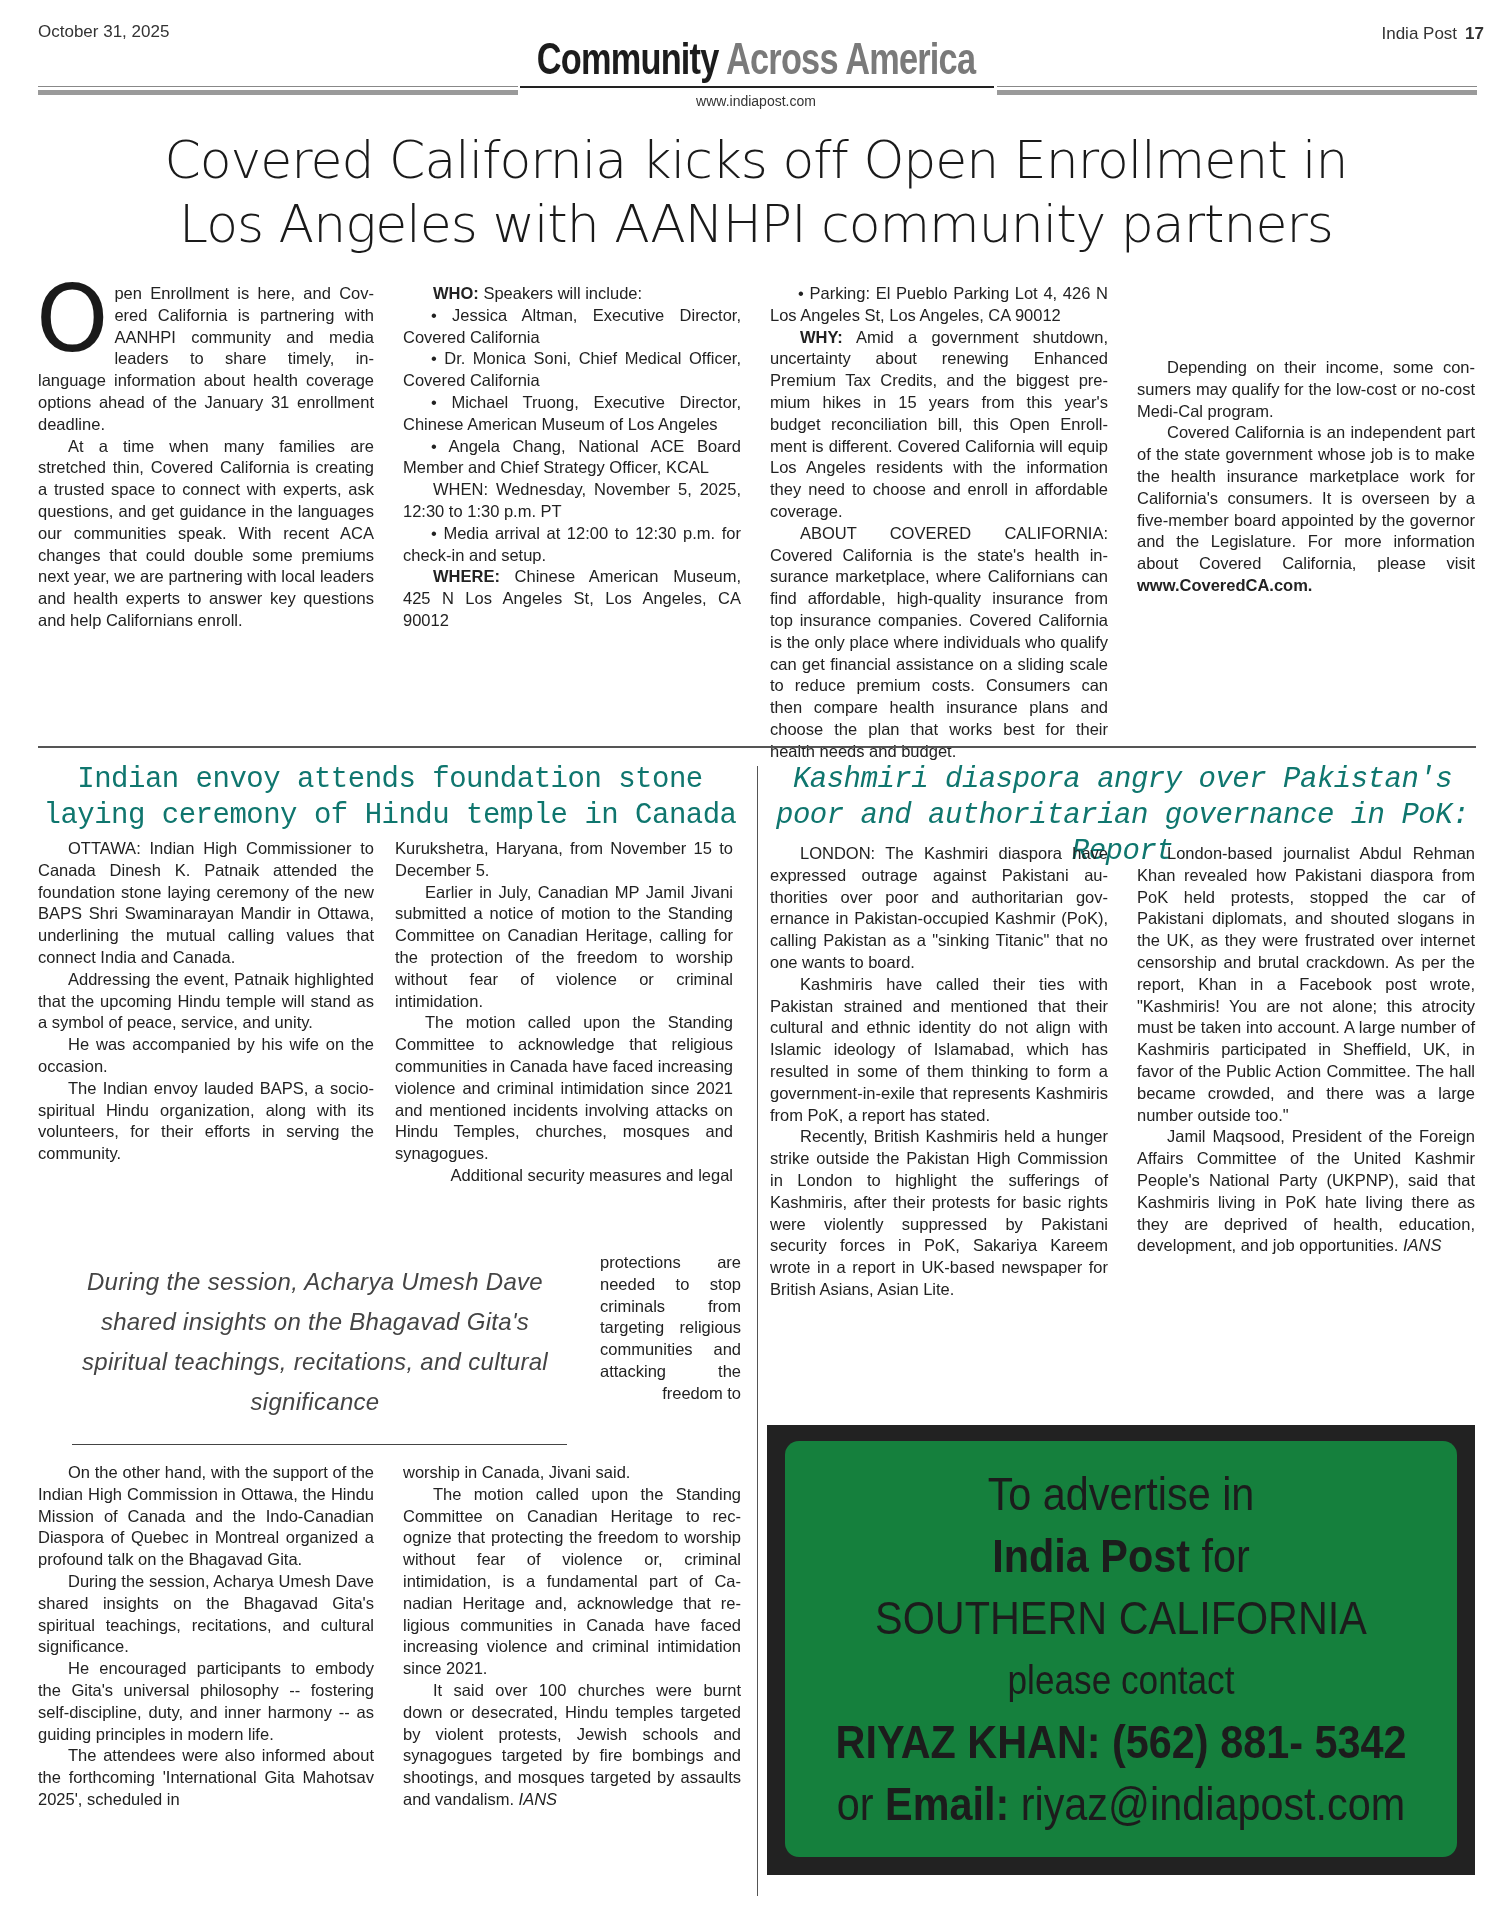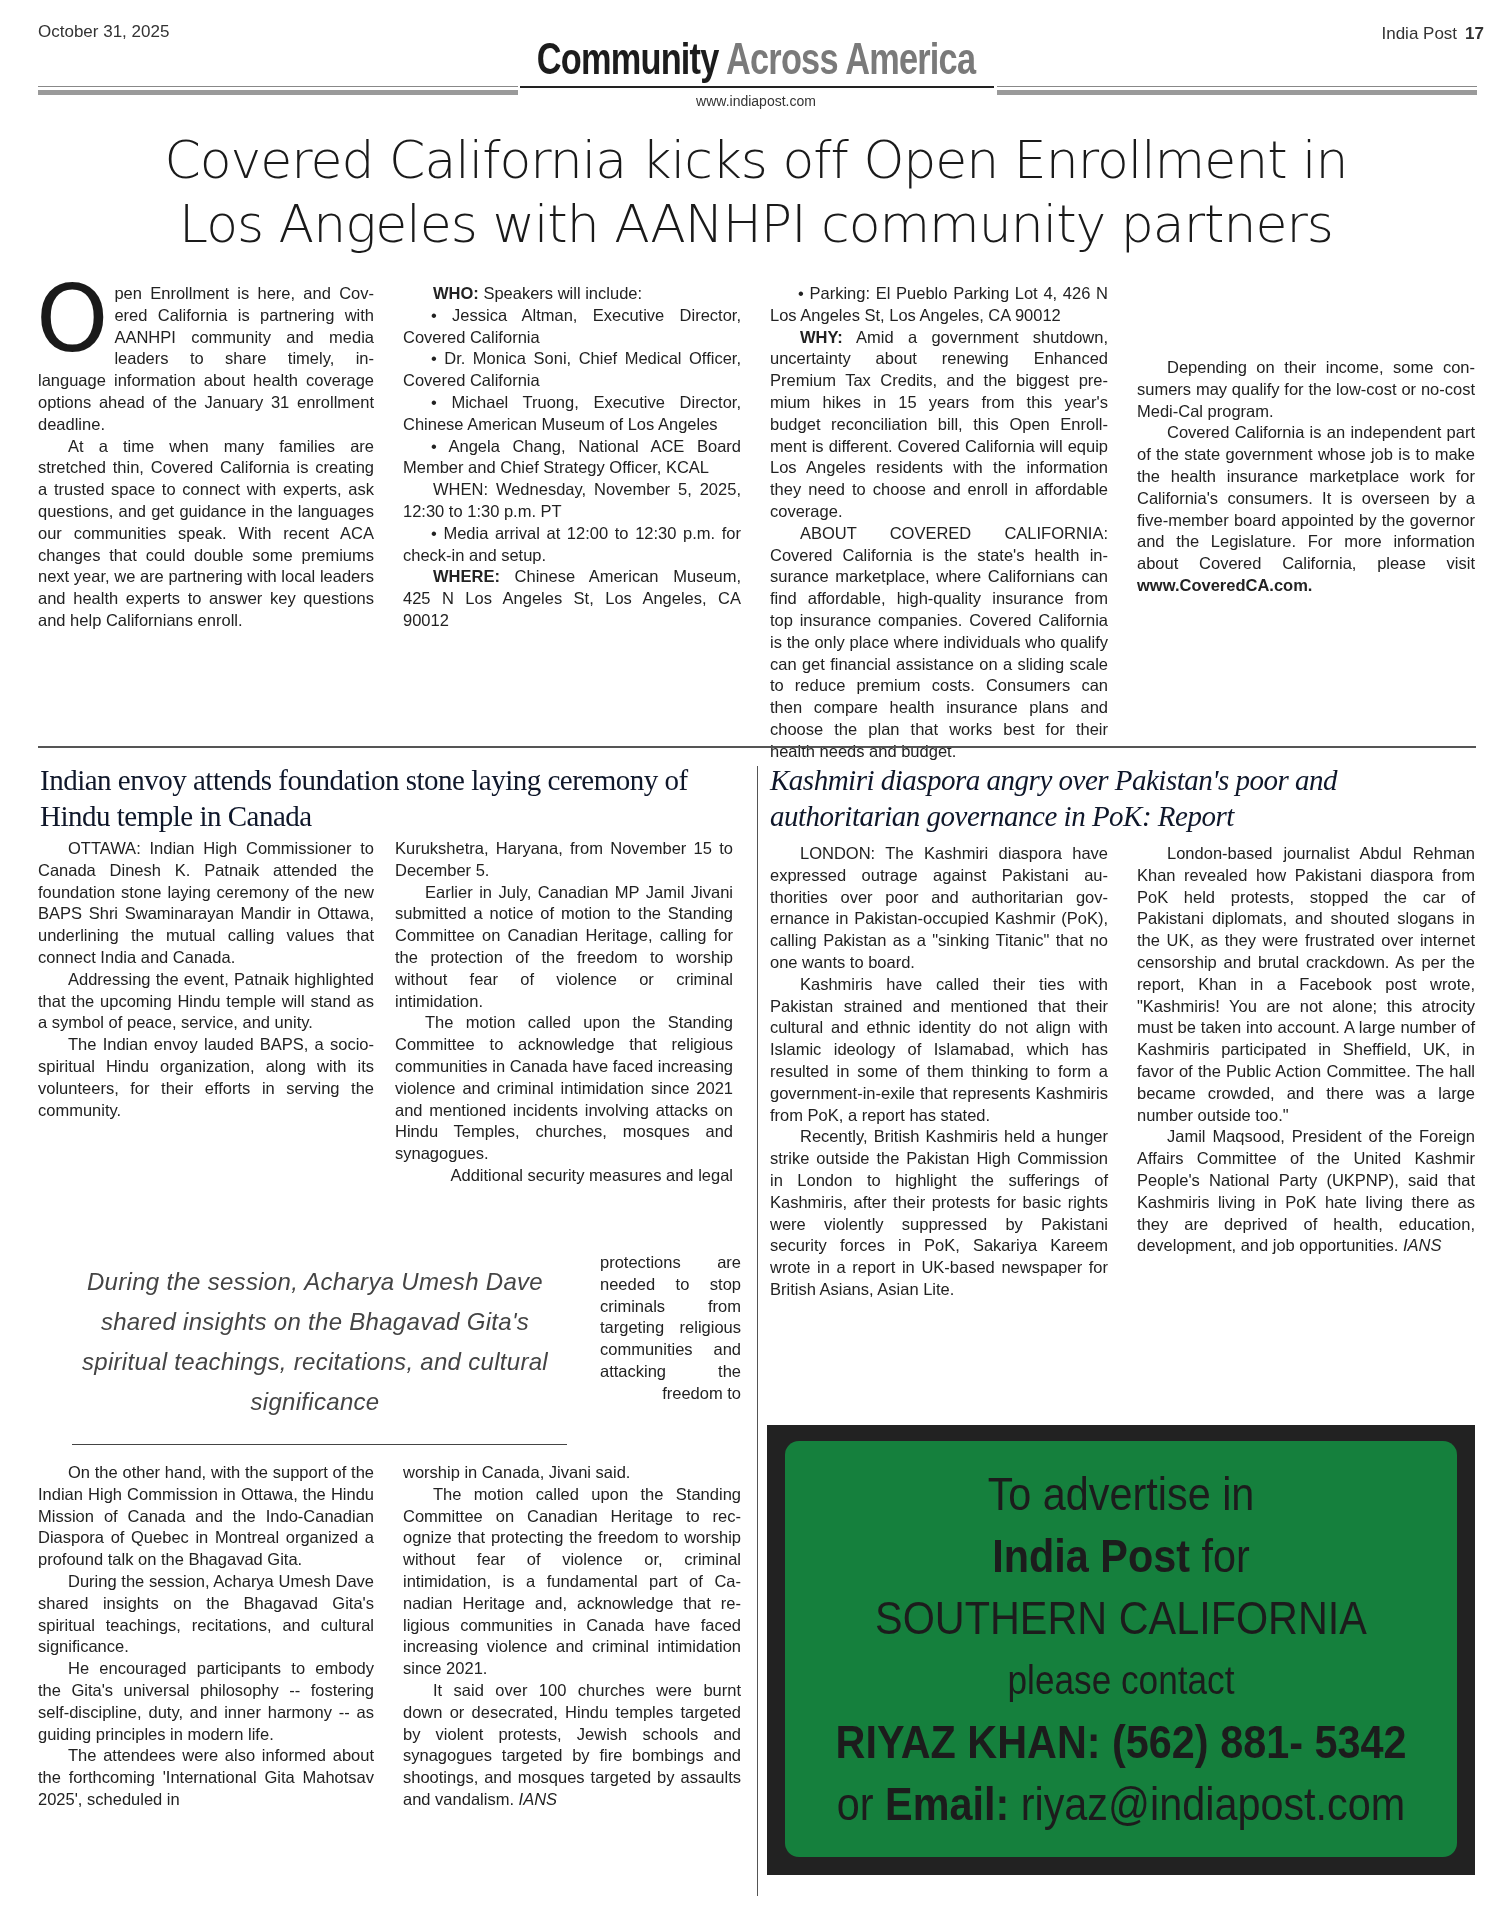--- a/index.html
+++ b/index.html
@@ -33,21 +33,21 @@
   .i { font-style: italic; }
 
   .c1 { left: 38px; top: 283px; width: 336px; }
   .c2 { left: 403px; top: 283px; width: 338px; }
   .c3 { left: 770px; top: 283px; width: 338px; }
   .c4 { left: 1137px; top: 283px; width: 338px; }
 
   .hr-full { position: absolute; left: 38px; width: 1438px; top: 746px; height: 2px; background: #555; }
   .vr { position: absolute; left: 757px; top: 766px; width: 1px; height: 1130px; background: #555; }
 
-  .sub-head { position: absolute; font-family: Liberation Serif, serif; font-weight: 300; font-size: 29px; line-height: 36px; color: #0f172a; letter-spacing: -0.5px; }
+  .sub-head { position: absolute; text-align: center; font-family: Liberation Mono, monospace; font-weight: 300; font-size: 29px; line-height: 36px; color: #0f766e; letter-spacing: -0.5px; }
   .sh1 { left: 40px; width: 700px; top: 762px; }
   .sh2 { left: 770px; width: 705px; top: 762px; font-style: italic; }
 
   .d1 { left: 38px; top: 838px; width: 336px; }
   .d2 { left: 395px; top: 838px; width: 338px; }
   .d2b { left: 600px; top: 1252px; width: 141px; }
   .pull { position: absolute; left: 55px; width: 520px; top: 1262px; text-align: center; font-style: italic; font-size: 24px; line-height: 40px; color: #444; letter-spacing: 0.3px; }
   .pull-rule { position: absolute; left: 72px; width: 495px; top: 1444px; height: 1px; background: #444; }
   .d3 { left: 38px; top: 1462px; width: 336px; }
   .d4 { left: 403px; top: 1462px; width: 338px; }
@@ -112,20 +112,21 @@
 </div>
 
 <div class="hr-full"></div>
 <div class="vr"></div>
 
 <div class="sub-head sh1">Indian envoy attends foundation stone laying ceremony of Hindu temple in Canada</div>
 
 <div class="col d1">
   <p>OTTAWA: Indian High Commissioner to Canada Dinesh K. Patnaik attended the foundation stone laying ceremony of the new BAPS Shri Swaminarayan Mandir in Ottawa, underlining the mutual calling val­ues that connect India and Canada.</p>
   <p>Addressing the event, Patnaik high­lighted that the upcoming Hindu temple will stand as a symbol of peace, service, and unity.</p>
+  <p>He was accompanied by his wife on the occasion.</p>
   <p>The Indian envoy lauded BAPS, a socio-spiritual Hindu organization, along with its volunteers, for their efforts in serv­ing the community.</p>
 </div>
 
 <div class="col d2">
   <p class="noind">Kurukshetra, Haryana, from November 15 to December 5.</p>
   <p>Earlier in July, Canadian MP Jamil Jivani submitted a notice of motion to the Stand­ing Committee on Canadian Heritage, call­ing for the protection of the freedom to worship without fear of violence or crimi­nal intimidation.</p>
   <p>The motion called upon the Standing Committee to acknowledge that religious communities in Canada have faced in­creasing violence and criminal intimidation since 2021 and mentioned incidents in­volving attacks on Hindu Temples, churches, mosques and synagogues.</p>
   <p style="text-align:right">Additional security measures and legal</p>
 </div>
 <div class="col d2b">

